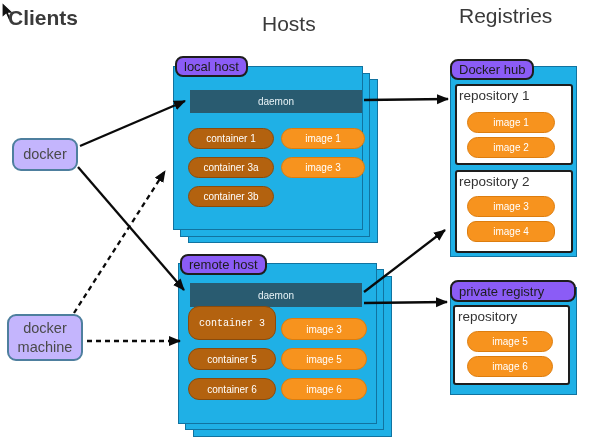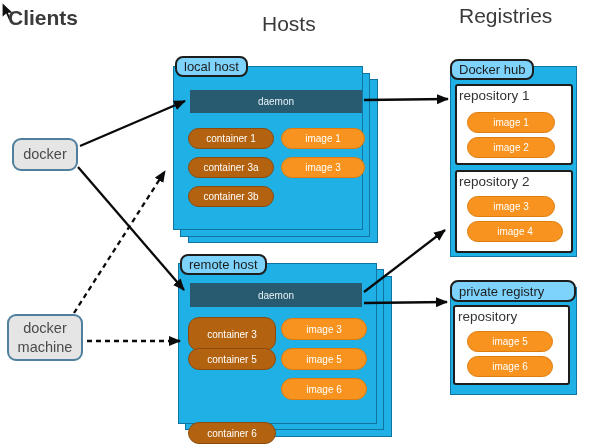--- a/index.html
+++ b/index.html
@@ -1,23 +1,23 @@
 <!DOCTYPE html>
 <html style="--host-fill: #1FB0E6; --host-border: #1173A0; --daemon-fill: #295B70; --container-fill: #B3620F; --container-border: #8A4B0C; --image-fill: #F7931E; --image-border: #DD7D0E; --client-border: #4E7F9E; --text-dark: #3A3A3A; --arrow-color: #0A0A0A;"><head>
 <meta charset="utf-8">
 <style>
   html,body{margin:0;padding:0;}
   body{background:#fff;font-family:"Liberation Sans", sans-serif;}
   .canvas{position:relative;width:600px;height:446px;background:#ffffff;overflow:hidden;}
   .hdr{position:absolute;font-size:21px;color:var(--text-dark);}
-  .client-box{position:absolute;background:#e5e5e5;border:2px solid var(--client-border);border-radius:9px;
+  .client-box{position:absolute;background:#c4b5fd;border:2px solid var(--client-border);border-radius:9px;
     display:flex;align-items:center;justify-content:center;text-align:center;
     font-size:14.5px;line-height:1.3;color:#4a4a4a;box-sizing:border-box;}
   .host-box,.stack{position:absolute;background:var(--host-fill);border:1.5px solid var(--host-border);box-sizing:border-box;}
-  .tag{position:absolute;background:#7dd3fc;border:2px solid #1d1d1d;border-radius:8px;
+  .tag{position:absolute;background:#8b5cf6;border:2px solid #1d1d1d;border-radius:8px;
     display:flex;align-items:center;font-size:13px;color:#1d1d1d;padding:0 7px;box-sizing:border-box;white-space:nowrap;}
   .daemon{position:absolute;background:var(--daemon-fill);color:#e8f3f7;display:flex;align-items:center;justify-content:center;
     font-size:10px;box-sizing:border-box;}
   .pill{position:absolute;border-radius:11px;display:flex;align-items:center;justify-content:center;
     font-size:10px;color:#fff;box-sizing:border-box;text-align:center;}
   .pill.container{background:var(--container-fill);border:1.5px solid var(--container-border);}
   .pill.image{background:var(--image-fill);border:1.5px solid var(--image-border);}
   .reg-box{position:absolute;background:var(--host-fill);border:1.5px solid var(--host-border);box-sizing:border-box;}
   .repo-box{position:absolute;background:#fff;border:2px solid #1d1d1d;border-radius:3px;box-sizing:border-box;}
   .repo-title{position:absolute;font-size:13.5px;color:#333;white-space:nowrap;}
@@ -48,37 +48,37 @@
   <div class="pill container" style="left:188px;top:157px;width:86px;height:21px;">container 3a</div>
   <div class="pill container" style="left:188px;top:186px;width:86px;height:21px;">container 3b</div>
   <div class="pill image" style="left:281px;top:128px;width:84px;height:21px;">image 1</div>
   <div class="pill image" style="left:281px;top:157px;width:84px;height:21px;">image 3</div>
   <div class="tag" style="left:175px;top:56px;height:21px;">local host</div>
 
   <div class="stack" style="left:193px;top:276px;width:199px;height:161px;"></div>
   <div class="stack" style="left:185px;top:269px;width:199px;height:161px;"></div>
   <div class="host-box" style="left:178px;top:263px;width:199px;height:161px;"></div>
   <div class="daemon" style="left:190px;top:283px;width:172px;height:24px;">daemon</div>
-  <div class="pill container" style="left:188px;top:317px;width:88px;height:34px;">container 3</div>
+  <div class="pill container" style="left:188px;top:306px;width:88px;height:34px;font-family:Liberation Mono, monospace;">container 3</div>
   <div class="pill container" style="left:188px;top:348px;width:88px;height:22px;">container 5</div>
-  <div class="pill container" style="left:188px;top:378px;width:88px;height:22px;margin-top:44px;">container 6</div>
+  <div class="pill container" style="left:188px;top:378px;width:88px;height:22px;">container 6</div>
   <div class="pill image" style="left:281px;top:318px;width:86px;height:22px;">image 3</div>
   <div class="pill image" style="left:281px;top:348px;width:86px;height:22px;">image 5</div>
   <div class="pill image" style="left:281px;top:378px;width:86px;height:22px;">image 6</div>
   <div class="tag" style="left:180px;top:254px;height:21px;">remote host</div>
 
   <div class="reg-box" style="left:450px;top:66px;width:127px;height:191px;"></div>
   <div class="repo-box" style="left:455px;top:84px;width:118px;height:81px;"></div>
   <div class="repo-title" style="left:459px;top:88px;">repository 1</div>
   <div class="pill image" style="left:467px;top:112px;width:88px;height:21px;">image 1</div>
   <div class="pill image" style="left:467px;top:137px;width:88px;height:21px;">image 2</div>
   <div class="repo-box" style="left:455px;top:170px;width:118px;height:83px;"></div>
   <div class="repo-title" style="left:459px;top:174px;">repository 2</div>
   <div class="pill image" style="left:467px;top:196px;width:88px;height:21px;">image 3</div>
-  <div class="pill image" style="left:467px;top:221px;width:96px;height:21px;">image 4</div>
+  <div class="pill image" style="left:467px;top:221px;width:88px;height:21px;border-radius:9px;">image 4</div>
   <div class="tag" style="left:450px;top:59px;height:21px;">Docker hub</div>
 
   <div class="reg-box" style="left:450px;top:287px;width:127px;height:108px;"></div>
   <div class="repo-box" style="left:453px;top:305px;width:117px;height:80px;"></div>
   <div class="repo-title" style="left:458px;top:309px;">repository</div>
   <div class="pill image" style="left:467px;top:331px;width:86px;height:21px;">image 5</div>
   <div class="pill image" style="left:467px;top:356px;width:86px;height:21px;">image 6</div>
   <div class="tag" style="left:450px;top:280px;width:126px;height:22px;">private registry</div>
 
   <svg class="arrows" width="600" height="446" viewBox="0 0 600 446">

